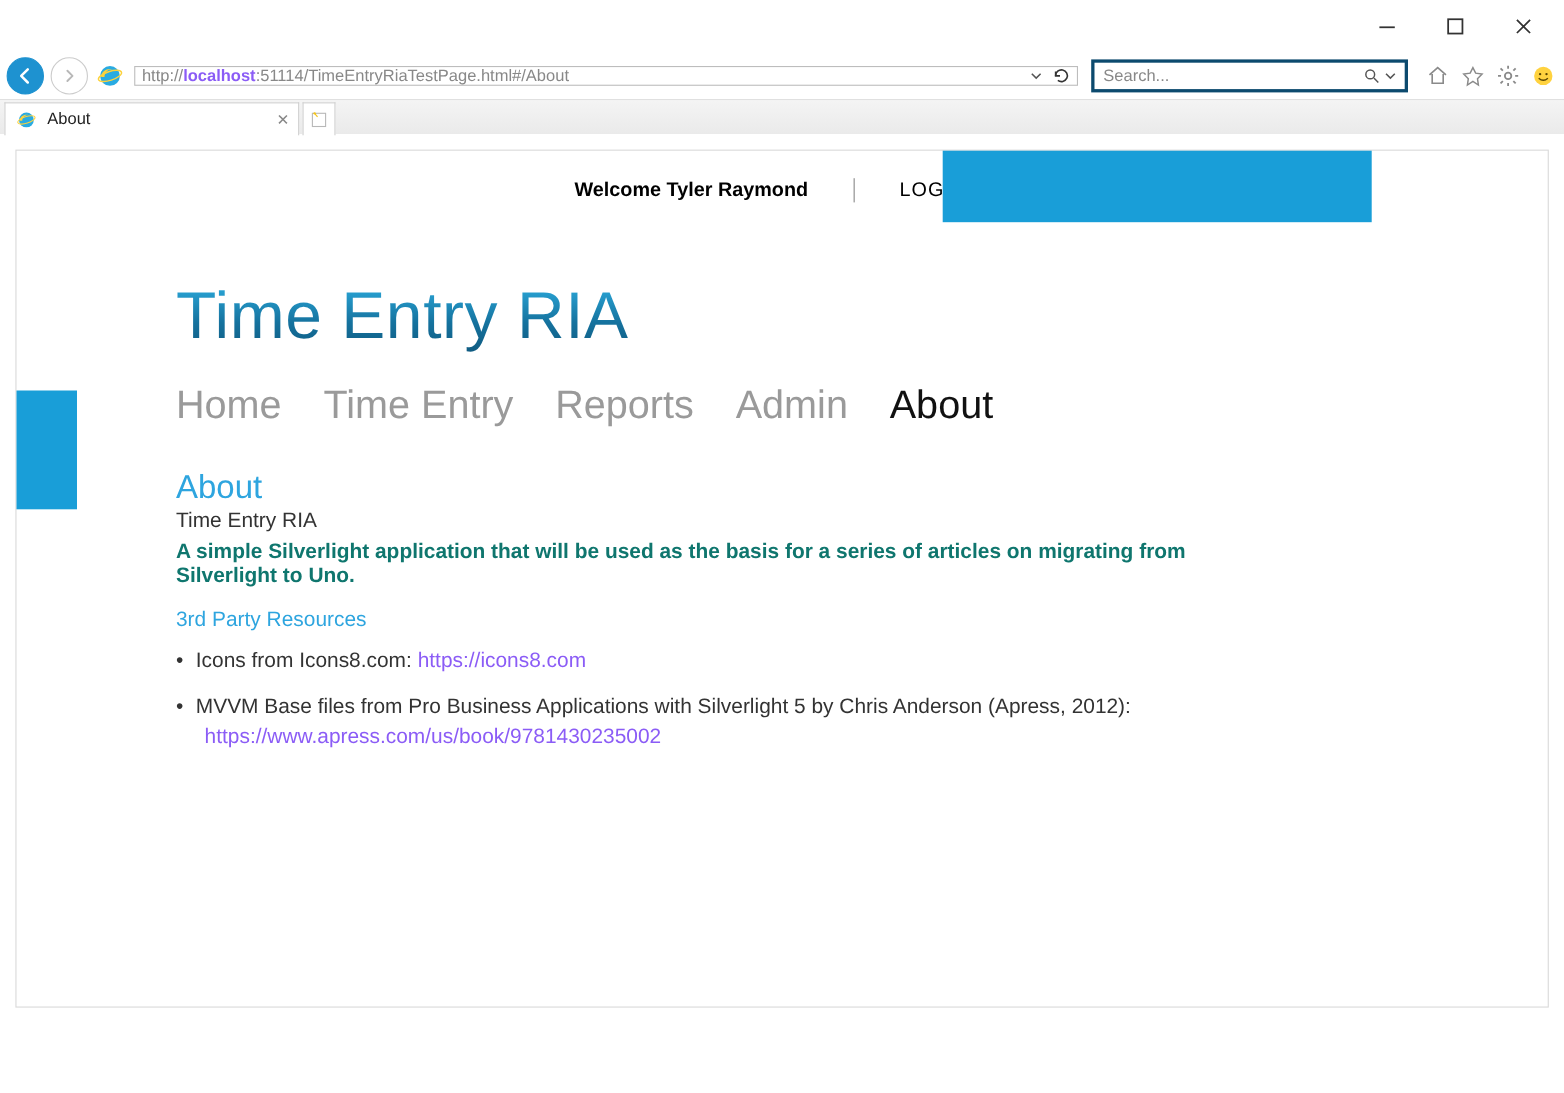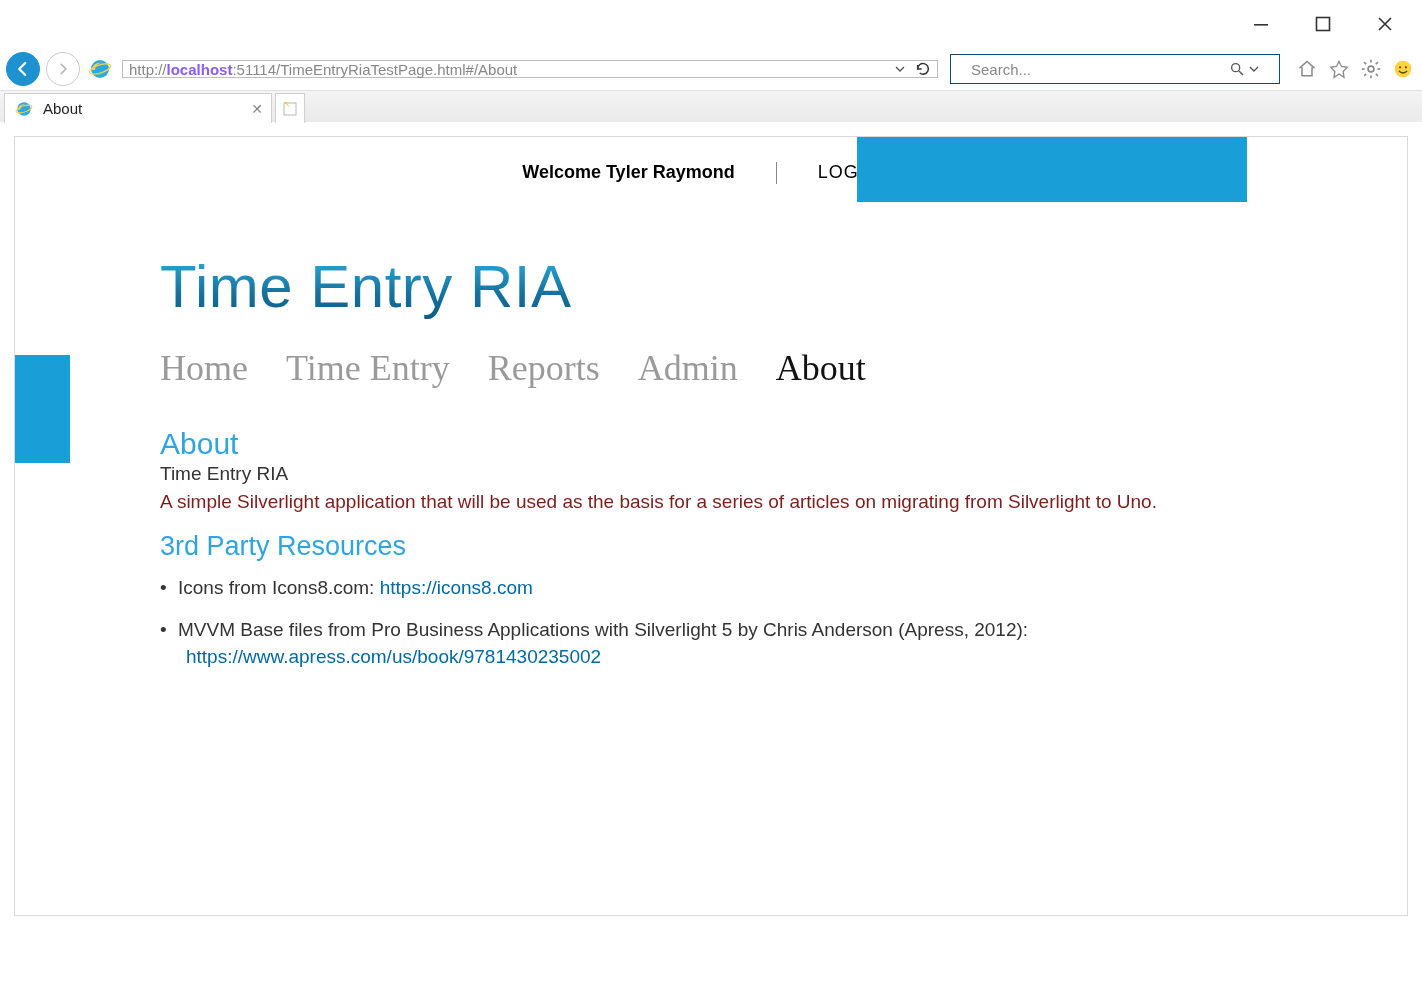--- a/index.html
+++ b/index.html
@@ -21,22 +21,22 @@
     .ie-logo { width:24px; height:24px; margin:0 4px 0 2px; }
     .address-bar {
       flex:1 1 auto; height:18px; border:1px solid #bdbdbd; background:#fff;
       display:flex; align-items:center; padding:0 6px; font-size:15px; color:#333;
     }
     .address-bar .host { color:#8b5cf6; font-weight:600; }
     .address-bar .rest { color:#888; }
     .address-bar .proto { color:#888; }
     .address-ctrls { margin-left:auto; display:flex; align-items:center; gap:10px; color:#555; }
     .search-box {
-      width:330px; height:30px; border:1px solid #0c4a6e; background:#fff; margin-left:6px;
-      display:flex; align-items:center; padding:0 20px; font-size:15px; color:#888;
+      width:288px; height:30px; border:3px solid #0c4a6e; background:#fff; margin-left:6px;
+      display:flex; align-items:center; padding:0 8px; font-size:15px; color:#888;
     }
     .search-box .mag { margin-left:auto; color:#555; display:flex; align-items:center; gap:4px;}
     .toolbar-icons { display:flex; align-items:center; gap:10px; margin-left:10px; }
     .toolbar-icons span { width:22px; height:22px; display:flex; align-items:center; justify-content:center; color:#8a8a8a; }
     .smiley { color:#f5c419 !important; }
 
     
     .tab-strip {
       height:32px; border-top:1px solid #e0e0e0;
       background:linear-gradient(#f4f4f4,#eaeaea); display:flex; align-items:stretch; padding-left:4px;
@@ -72,34 +72,34 @@
 
     .app-body { padding:50px 0 0 145px; }
 
     .app-title {
       font-size:60px; font-weight:300; letter-spacing:0.5px;
       background:linear-gradient(180deg,#2fb2e5 0%, #15729e 60%, #0f5a80 100%);
       -webkit-background-clip:text; background-clip:text; color:transparent;
       margin-bottom:26px;
     }
 
-    .nav-tabs { display:flex; gap:38px; font-size:36px; font-weight:300; color:#9a9a9a; margin-bottom:38px;font-family:Liberation Serif, serif; }
+    .nav-tabs { display:flex; gap:38px; font-size:36px; font-weight:300; color:#9a9a9a; margin-bottom:38px; }
     .nav-tabs .active { color:#111; }
     .nav-tabs span { cursor:pointer; }
 
     .section h2 { font-size:30px; font-weight:400; color:#2ea5df; margin-bottom:2px; }
     .section .subtitle { font-size:19px; color:#333; margin-bottom:6px; }
     .section .version { font-size:18px; color:#333; margin-bottom:16px; }
-    .section .desc { font-size:19px; color:#7f1d1d; margin-bottom:18px; max-width:1000px; }
-    .section .sub2 { font-size:27px; color:#2ea5df; margin-bottom:12px; }
+    .section .desc { font-size:19px; color:#0f766e; margin-bottom:18px; max-width:1000px;font-weight:bold; }
+    .section .sub2 { font-size:19px; color:#2ea5df; margin-bottom:12px; }
 
     ul.res { list-style:none; font-size:19px; color:#333; }
     ul.res li { position:relative; padding-left:18px; margin-bottom:14px; max-width:1000px; line-height:1.45; }
     ul.res li::before { content:"•"; position:absolute; left:0; top:0; color:#333; }
-    ul.res a { color:#0369a1; text-decoration:none; }
+    ul.res a { color:#8b5cf6; text-decoration:none; }
     ul.res .link-line { display:block; padding-left:8px; }
 
     svg { display:block; }
   </style>
 </head>
 <body>
 
 <div class="window-chrome">
   <span>
     <svg width="16" height="16">

